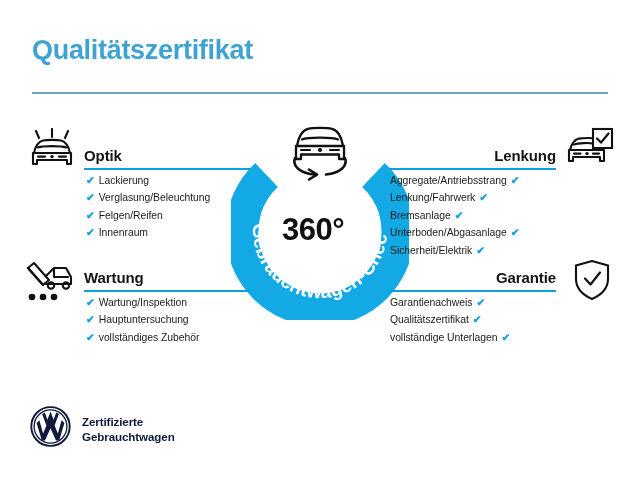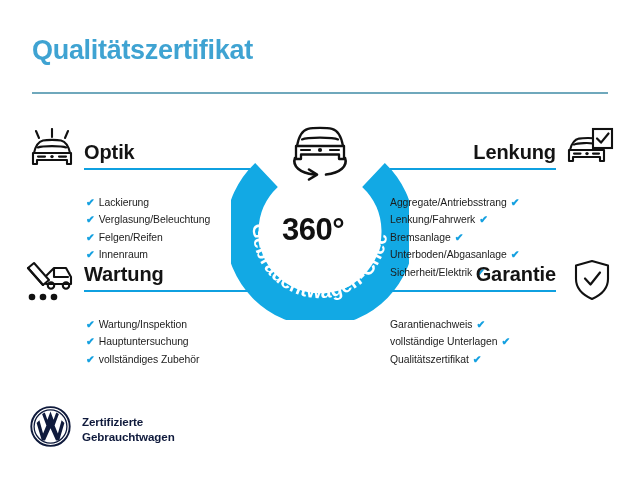--- a/index.html
+++ b/index.html
@@ -44,35 +44,35 @@
   .quad { position: absolute; }
 
   .quad-head {
     position: relative;
     height: 30px;
   }
 
   .sec-title {
     position: absolute;
     bottom: 6px;
-    font-size: 20px;
+    font-size: 15px;
     font-weight: bold;
     color: #141414;
     white-space: nowrap;
     letter-spacing: -0.1px;
   }
 
   .sec-rule {
     position: absolute;
     bottom: 0px;
     height: 1.6px;
     background: #0FA0E0;
   }
 
-  .list { margin-top: 24px; }
+  .list { margin-top: 2px; }
 
   .list-item {
     font-size: 10.4px;
     color: #1c1c1c;
     line-height: 16.4px;
     white-space: nowrap;
     letter-spacing: -0.05px;
   }
 
   .chk {
@@ -293,22 +293,22 @@
     </div>
   </div>
 
   <div class="quad right" id="quad-garantie">
     <div class="quad-head">
       <div class="sec-title">Garantie</div>
       <div class="sec-rule"></div>
     </div>
     <div class="list">
       <div class="list-item"><span>Garantienachweis</span><span class="chk">✔</span></div>
+      <div class="list-item"><span>Qualitätszertifikat</span><span class="chk">✔</span></div>
       <div class="list-item"><span>vollständige Unterlagen</span><span class="chk">✔</span></div>
-      <div class="list-item"><span>Qualitätszertifikat</span><span class="chk">✔</span></div>
     </div>
   </div>
 
   <div id="footer">
     <div>
       <svg width="41" height="41" viewBox="0 0 41 41">
         <ellipse cx="20.5" cy="20.5" rx="19.2" ry="19.4" fill="none" stroke="#0F1A3C" stroke-width="1.9"></ellipse>
         <ellipse cx="20.5" cy="20.5" rx="16.4" ry="16.6" fill="none" stroke="#0F1A3C" stroke-width="1.3"></ellipse>
         <path d="M20.5 5.6 L23.6 13.8 L26.2 6.6 L28.9 7.9 L24.6 19.6 L27.9 27.6 L31.6 14.2 L34.4 16.9 L29.2 34.6 L26.0 34.6 L20.5 22.2 L15.0 34.6 L11.8 34.6 L6.6 16.9 L9.4 14.2 L13.1 27.6 L16.4 19.6 L12.1 7.9 L14.8 6.6 L17.4 13.8 Z" fill="#0F1A3C"></path>
       </svg>

